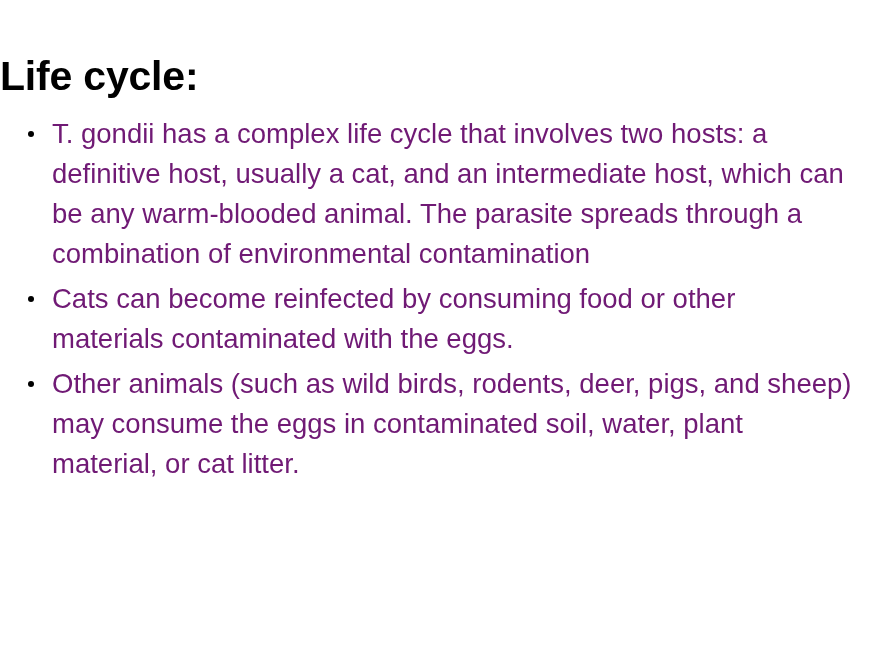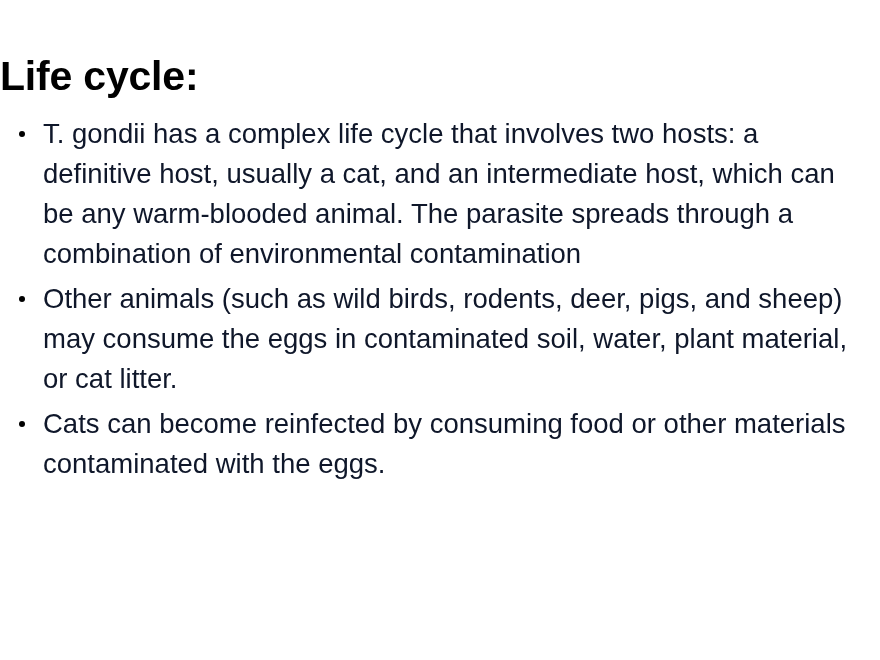--- a/index.html
+++ b/index.html
@@ -40,24 +40,24 @@
     top: 114px;
     width: 880px;
     margin: 0;
     padding: 0;
     list-style: none;
   }
   .bullet-item {
     position: relative;
     padding-left: 36px;
     padding-right: 26px;
-    margin: 0 0 5px 7px;
+    margin: 0 0 5px 16px;
     font-size: 27.5px;
     line-height: 40px;
-    color: #0f172a;
+    color: #701a75;
     text-align: left;
   }
   .bullet-marker {
     position: absolute;
     left: 12px;
     top: 17px;
     width: 6px;
     height: 6px;
     background: #000000;
     border-radius: 50%;
@@ -77,22 +77,22 @@
   <ul class="body-list">
 
     <li class="bullet-item">
       <span class="bullet-marker"></span>
       <span class="bullet-text">T. gondii has a complex life cycle that involves two hosts: a definitive host, usually a cat, and an intermediate host, which can be any warm-blooded animal. The parasite spreads through a combination of environmental contamination</span>
     </li>
 
 
     <li class="bullet-item">
       <span class="bullet-marker"></span>
-      <span class="bullet-text">Other animals (such as wild birds, rodents, deer, pigs, and sheep) may consume the eggs in contaminated soil, water, plant material, or cat litter.</span>
+      <span class="bullet-text">Cats can become reinfected by consuming food or other materials contaminated with the eggs.</span>
     </li>
 
     <li class="bullet-item">
       <span class="bullet-marker"></span>
-      <span class="bullet-text">Cats can become reinfected by consuming food or other materials contaminated with the eggs.</span>
+      <span class="bullet-text">Other animals (such as wild birds, rodents, deer, pigs, and sheep) may consume the eggs in contaminated soil, water, plant material, or cat litter.</span>
     </li>
 
   </ul>
 </div>
 
 </body></html>

